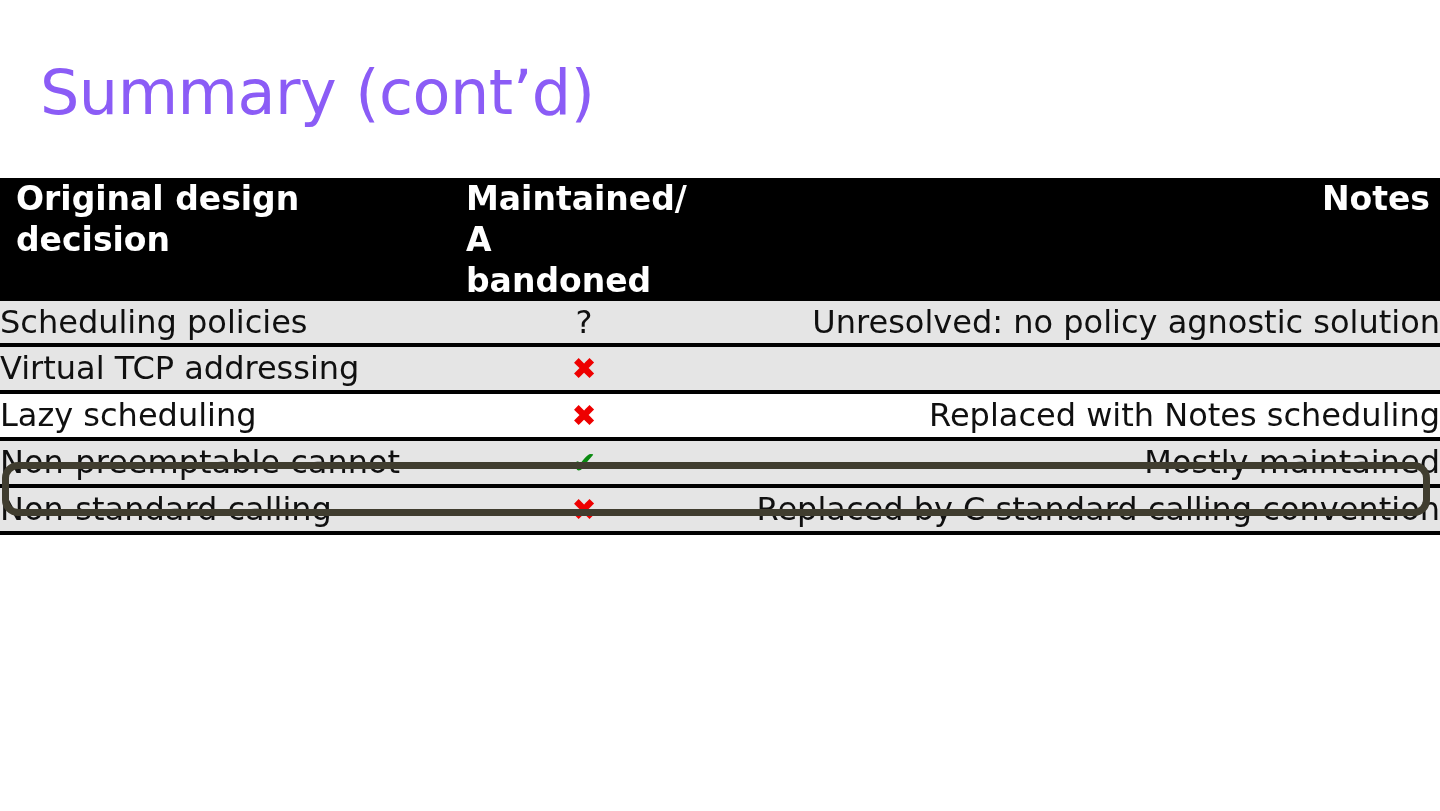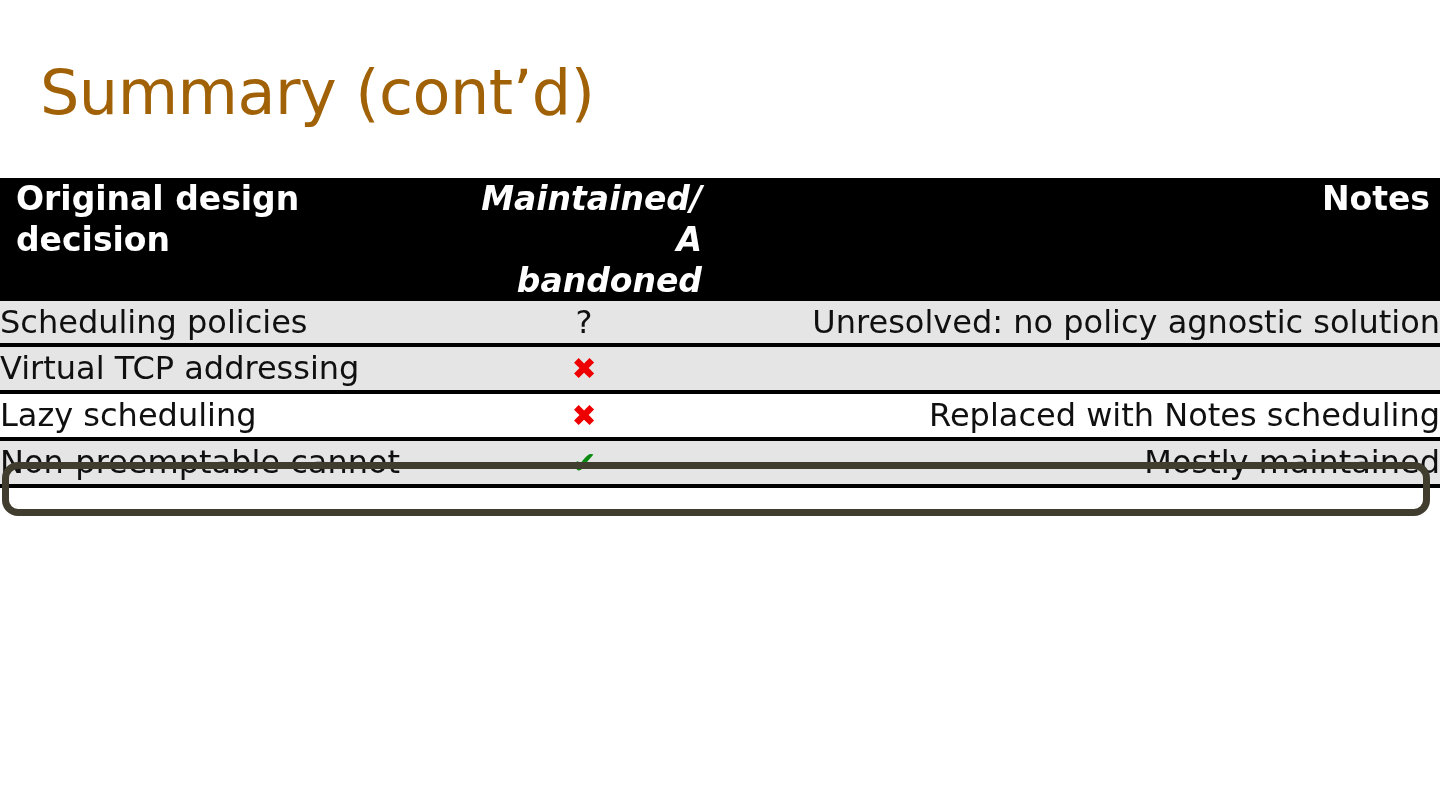--- a/index.html
+++ b/index.html
@@ -17,21 +17,21 @@
   }
 
   
   .slide-title {
     position: absolute;
     left: 40px;
     top: 55px;
     font-size: 62px;
     line-height: 76px;
     font-weight: 400;
-    color: #a16207;
+    color: #8b5cf6;
     letter-spacing: -0.5px;
     white-space: nowrap;
   }
 
   
   .table-wrap {
     position: absolute;
     left: 0;
     top: 178px;
     width: 1440px;
@@ -63,24 +63,23 @@
     font-size: 33px;
     line-height: 41px;
     padding: 12px 0 14px 0;
   }
   thead th.h-decision {
     text-align: left;
     padding-left: 16px;
     padding-right: 10px;
   }
   thead th.h-status {
-    text-align: right;
+    text-align: left;
     padding-left: 6px;
     padding-right: 6px;
-    font-style: italic;
   }
   thead th.h-notes {
     text-align: right;
     padding-left: 22px;
     padding-right: 10px;
   }
   .wrapword { word-break: break-all; }
 
   
   tbody tr.data-row {
@@ -180,17 +179,22 @@
         <tr class="data-row row-plain">
           <td class="cell-decision">Lazy scheduling</td>
           <td class="cell-status"><span class="mark-cross">✖</span></td>
           <td class="cell-notes">Replaced with Notes scheduling</td>
         </tr>
         <tr class="data-row row-shaded">
           <td class="cell-decision">Non-preemptable cannot</td>
           <td class="cell-status"><span class="mark-check">✔</span></td>
           <td class="cell-notes">Mostly maintained</td>
         </tr>
+        <tr class="data-row row-shaded">
+          <td class="cell-decision">Non-standard calling</td>
+          <td class="cell-status"><span class="mark-cross">✖</span></td>
+          <td class="cell-notes">Replaced by C standard calling convention</td>
+        </tr>
       </tbody>
   </table>
 </div>
 
 <div class="annotation-box"></div>
 
 </body></html>

